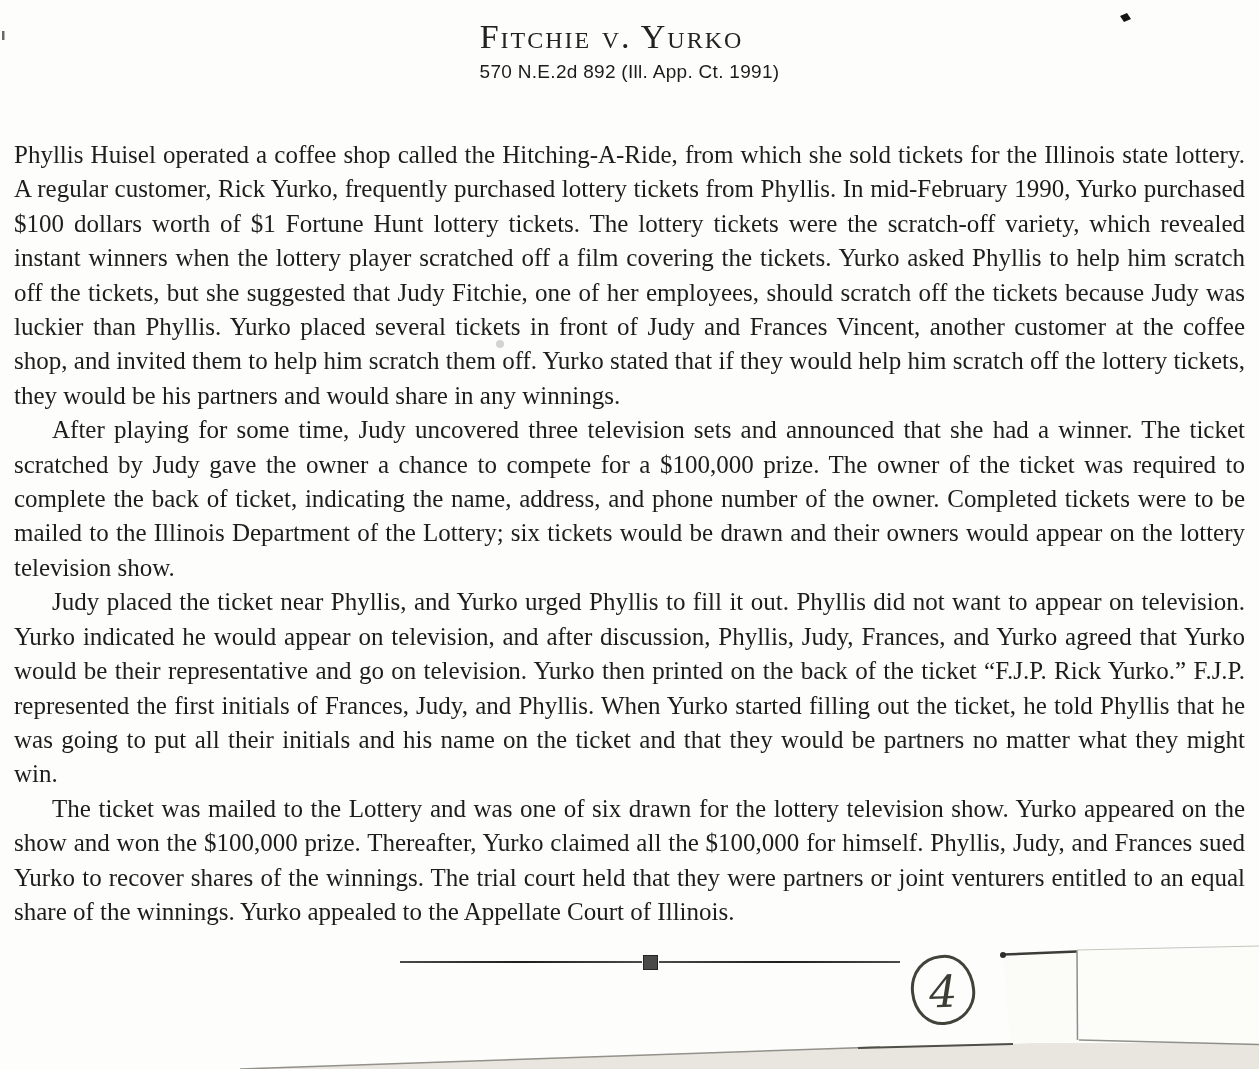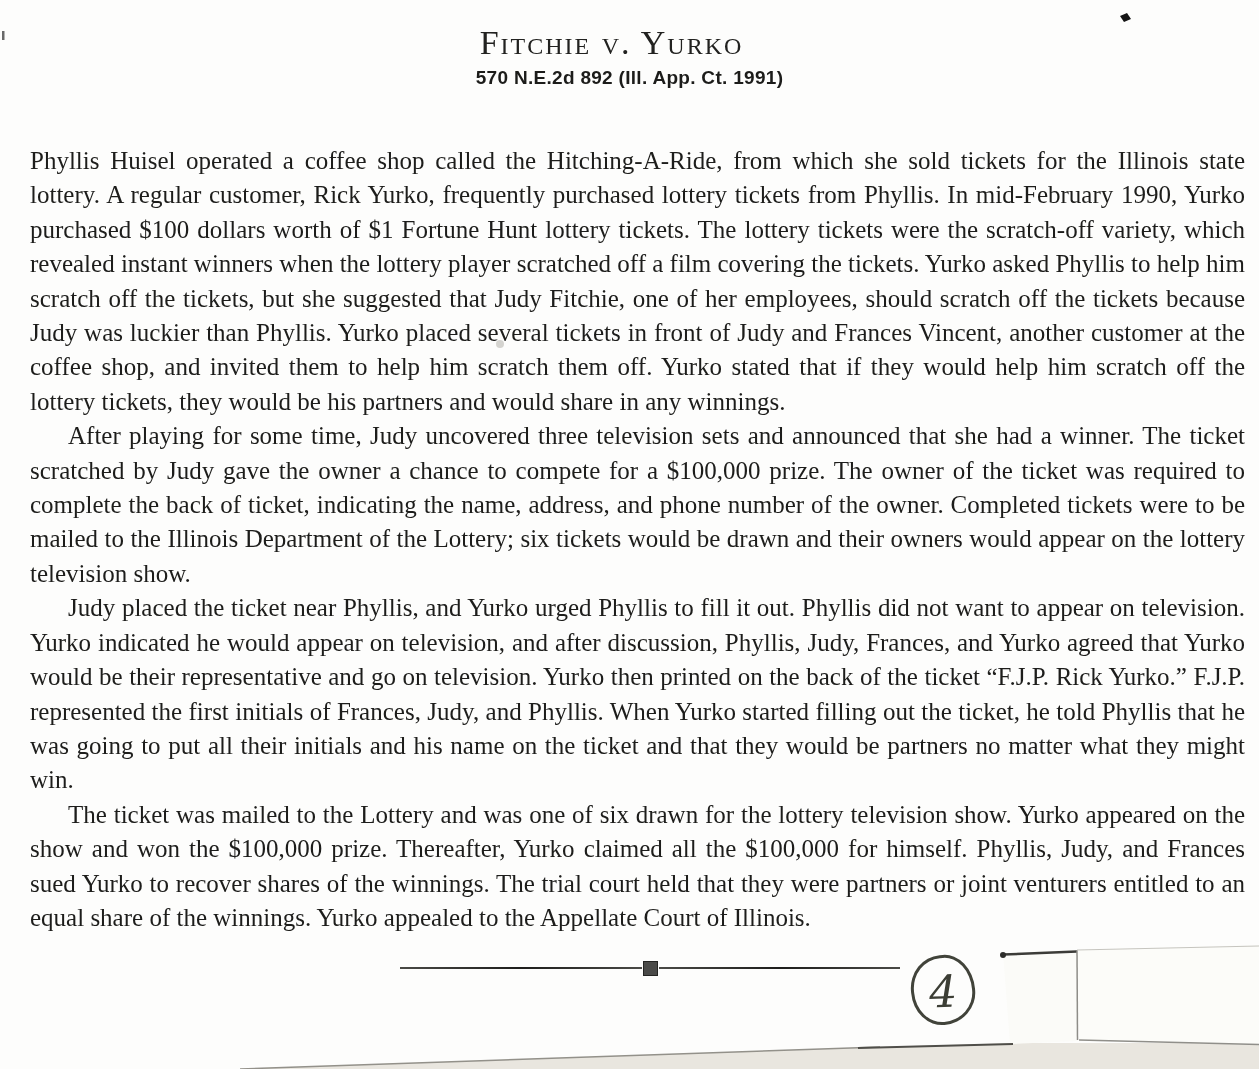--- a/index.html
+++ b/index.html
@@ -6,44 +6,44 @@
   body {
     width: 1259px; height: 1069px;
     background: #fdfdfc;
     position: relative;
     overflow: hidden;
     font-family: "Liberation Serif", serif;
     color: #1d1d1b;
   }
   .scan { position: relative; width: 1259px; height: 1069px; }
 
-  header { text-align: center; padding-top: 24px; }
+  header { text-align: center; padding-top: 18px; }
   .case-title {
     margin: 0;
     font-family: "Liberation Serif", serif;
     font-variant: small-caps;
     font-weight: 500;
     font-size: 34px;
     line-height: 38px;
     letter-spacing: 2px;
     color: #222220;
     transform: translateX(-18px);
   }
   .case-citation {
     margin-top: 4px;
     font-family: "Liberation Sans", sans-serif;
-    font-weight: bold;
+    font-weight: normal;
     font-size: 19px;
     line-height: 24px;
     letter-spacing: 0.3px;
     color: #1c1c1a;
   }
 
   .body-text {
-    margin: 54px 14px 0 30px;
+    margin: 54px 14px 0 14px;
     font-size: 25px;
     line-height: 34.4px;
     text-align: justify;
   }
   .body-text p { margin: 0; }
   .body-text p.indent { text-indent: 38px; font-family: Liberation Serif, serif; }
 
   .divider {
     margin: 26px 0 0 400px;
     width: 500px;

